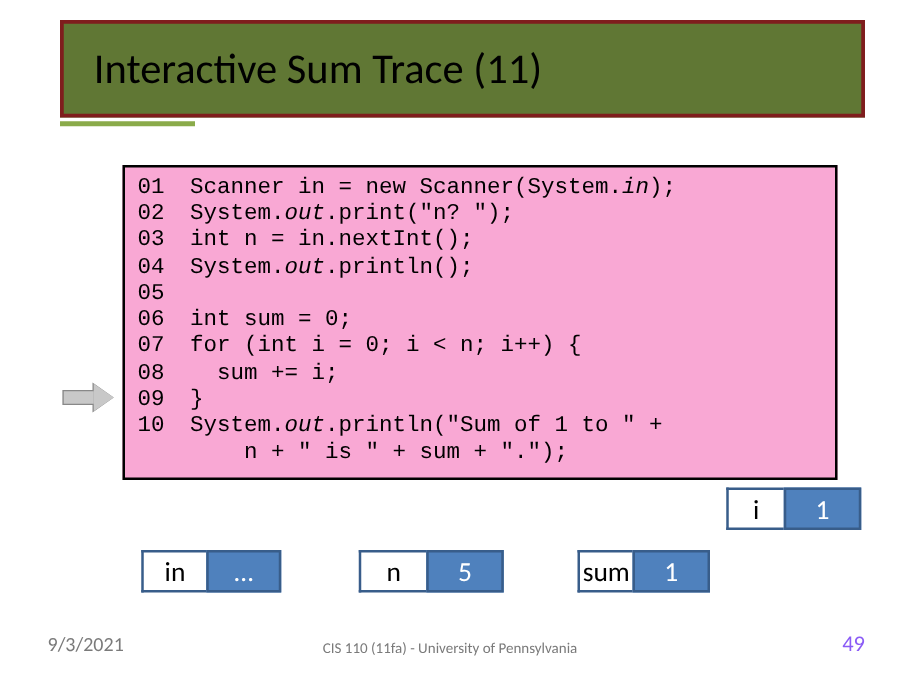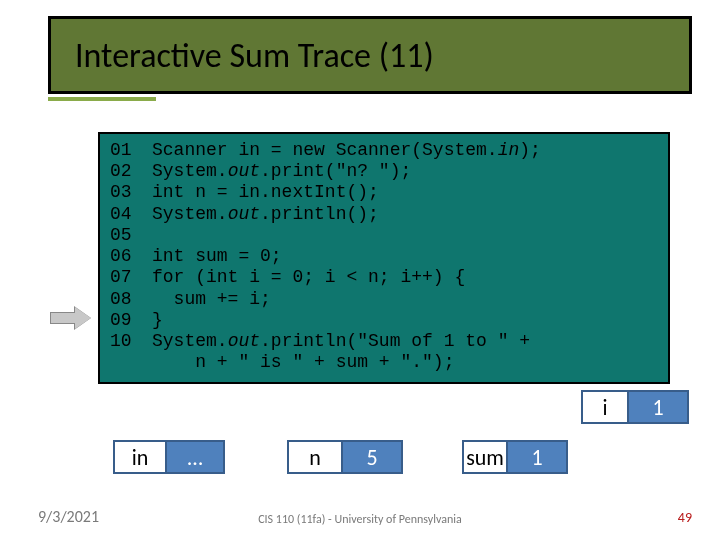--- a/index.html
+++ b/index.html
@@ -11,21 +11,21 @@
     position: relative;
     overflow: hidden;
   }
   .title-bar {
     position: absolute;
     top: 16px;
     left: 48px;
     right: 28px;
     height: 78px;
     background: #607734;
-    border: 3px solid #000000;
+    border: 3px solid #7f1d1d;
     display: flex;
     align-items: center;
     padding-left: 24px;
   }
   .title-text {
     color: #000;
     font-size: 34px;
     font-weight: 400;
   }
   .title-under {
@@ -36,21 +36,21 @@
     height: 0;
     border-bottom: 4px solid #8aab4a;
   }
 
   .code-box {
     position: absolute;
     top: 132px;
     left: 98px;
     width: 572px;
     border: 2.5px solid #000;
-    background: #0f766e;
+    background: #f9a8d4;
     padding: 6px 10px 8px 10px;
     font-family: "Consolas", "Courier New", monospace;
     font-size: 18px;
     line-height: 1.18;
     white-space: pre;
     color: #000;
   }
   .kw { font-weight: normal; }
   .it { font-style: italic; }
   .str { color: #000; }
@@ -120,22 +120,22 @@
     left: 0; right: 0;
     bottom: 14px;
     text-align: center;
     font-size: 12px;
     color: #7a7a7a;
   }
   .footer-page {
     position: absolute;
     right: 28px;
     bottom: 14px;
-    font-size: 14px;
-    color: #b91c1c;
+    font-size: 18px;
+    color: #8b5cf6;
   }
 </style>
 </head>
 <body>
 
 <div class="title-bar">
   <div class="title-text">Interactive Sum Trace (11)</div>
 </div>
 <div class="title-under"></div>
 

